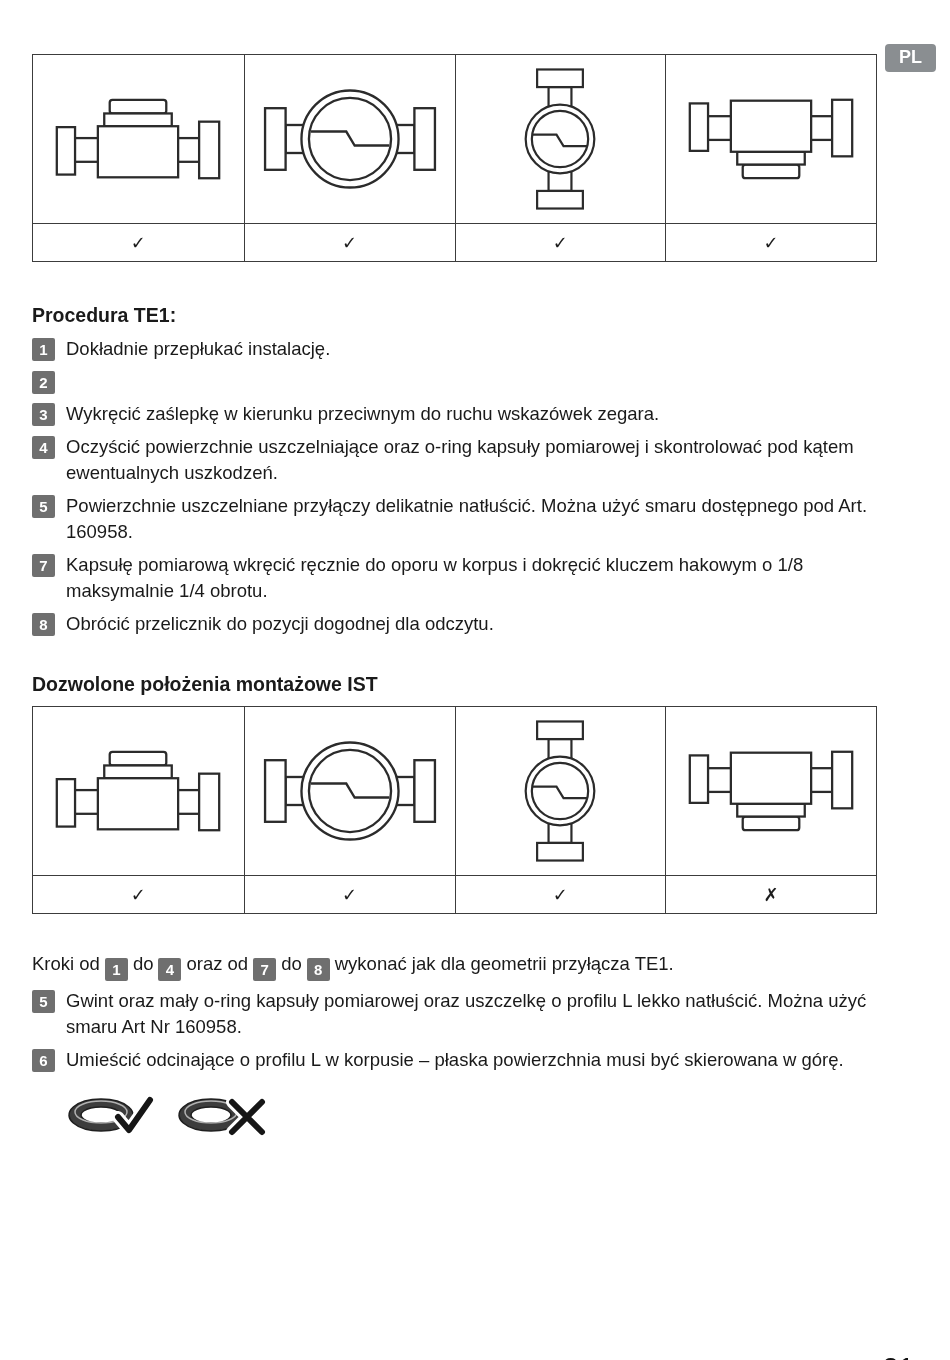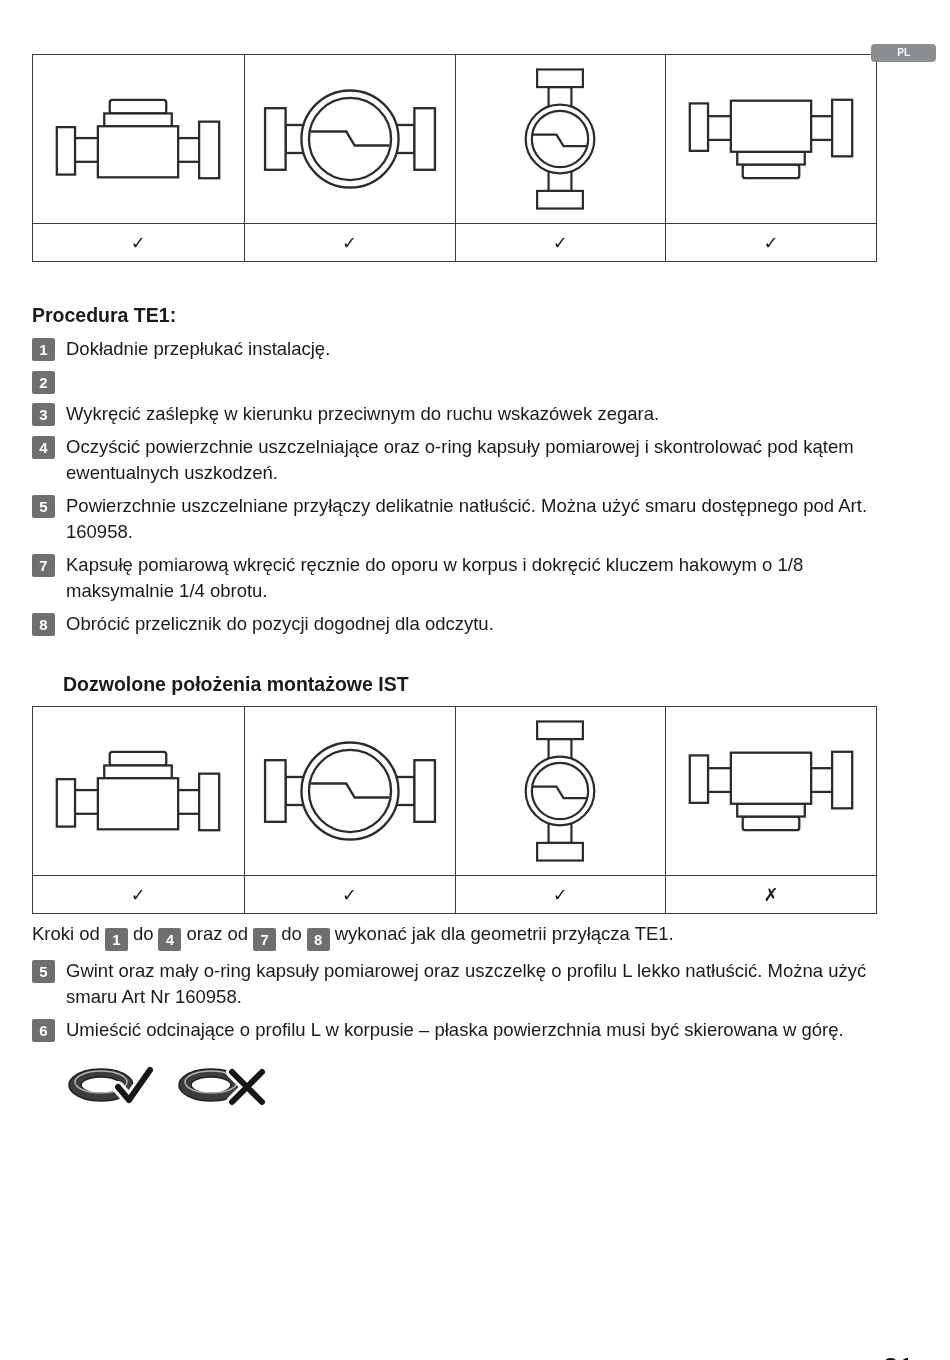--- a/index.html
+++ b/index.html
@@ -2,40 +2,40 @@
 <html><head>
 <meta charset="utf-8">
 <style>
   * { margin:0; padding:0; box-sizing:border-box; }
   html,body { width:950px; height:1360px; background:#ffffff; }
   body { font-family:"Liberation Sans", sans-serif; color:#1a1a1a; overflow:hidden; }
   .page { position:relative; width:950px; height:1360px; padding:44px 0 0 32px; }
 
   .heading { font-size:19.5px; font-weight:bold; }
   .badge-pl { position:absolute; top:44px; right:14px; background:#8a8e91; color:#fff;
-              font-weight:bold; font-size:10px; padding:3px 26px 4px; border-radius:4px; }
+              font-weight:bold; font-size:18px; padding:3px 14px 4px; border-radius:4px; }
 
   .postable { width:845px; border:1.5px solid #3c3c3c; display:grid;
               grid-template-columns:repeat(4,1fr); margin-top:10px; background:#fff; }
   .cell { border-left:1.5px solid #3c3c3c; display:flex; align-items:center; justify-content:center; }
   .cell:nth-child(4n+1) { border-left:none; }
   .cell.diag { height:168px; }
   .cell.mark { height:38px; border-top:1.5px solid #3c3c3c; font-size:18px;
                font-family:"DejaVu Sans", sans-serif; color:#1c1c1c; }
 
   .sec-proc { margin-top:42px; }
   .steps { margin-top:9px; width:876px; }
   .step { display:flex; margin-top:7px; font-size:18.5px; line-height:26px; }
   .stepnum { flex:0 0 auto; width:23px; height:23px; background:#6f6f6f; color:#fff;
              font-weight:bold; font-size:15px; display:inline-flex; align-items:center;
              justify-content:center; border-radius:2px; margin-right:11px; margin-top:2px; }
   .steptext { display:block; }
 
-  .ist-heading { margin-top:36px;margin-left:31px; }
-  .kroki { margin-top:6px; font-size:18.5px; line-height:27px; width:876px; }
+  .ist-heading { margin-top:36px; }
+  .kroki { margin-top:36px; font-size:18.5px; line-height:27px; width:876px; }
   .kroki .stepnum { display:inline-flex; vertical-align:-5px; margin:0 5px; }
 
   .seal-row { margin-top:16px; margin-left:34px; display:flex; gap:10px; align-items:center; }
 
   .pageno { position:absolute; top:1352px; right:36px; font-size:28px; color:#111; }
 
   svg.diag-svg { display:block; }
   .hidden-defs { position:absolute; width:0; height:0; overflow:hidden; }
 </style>
 </head>

